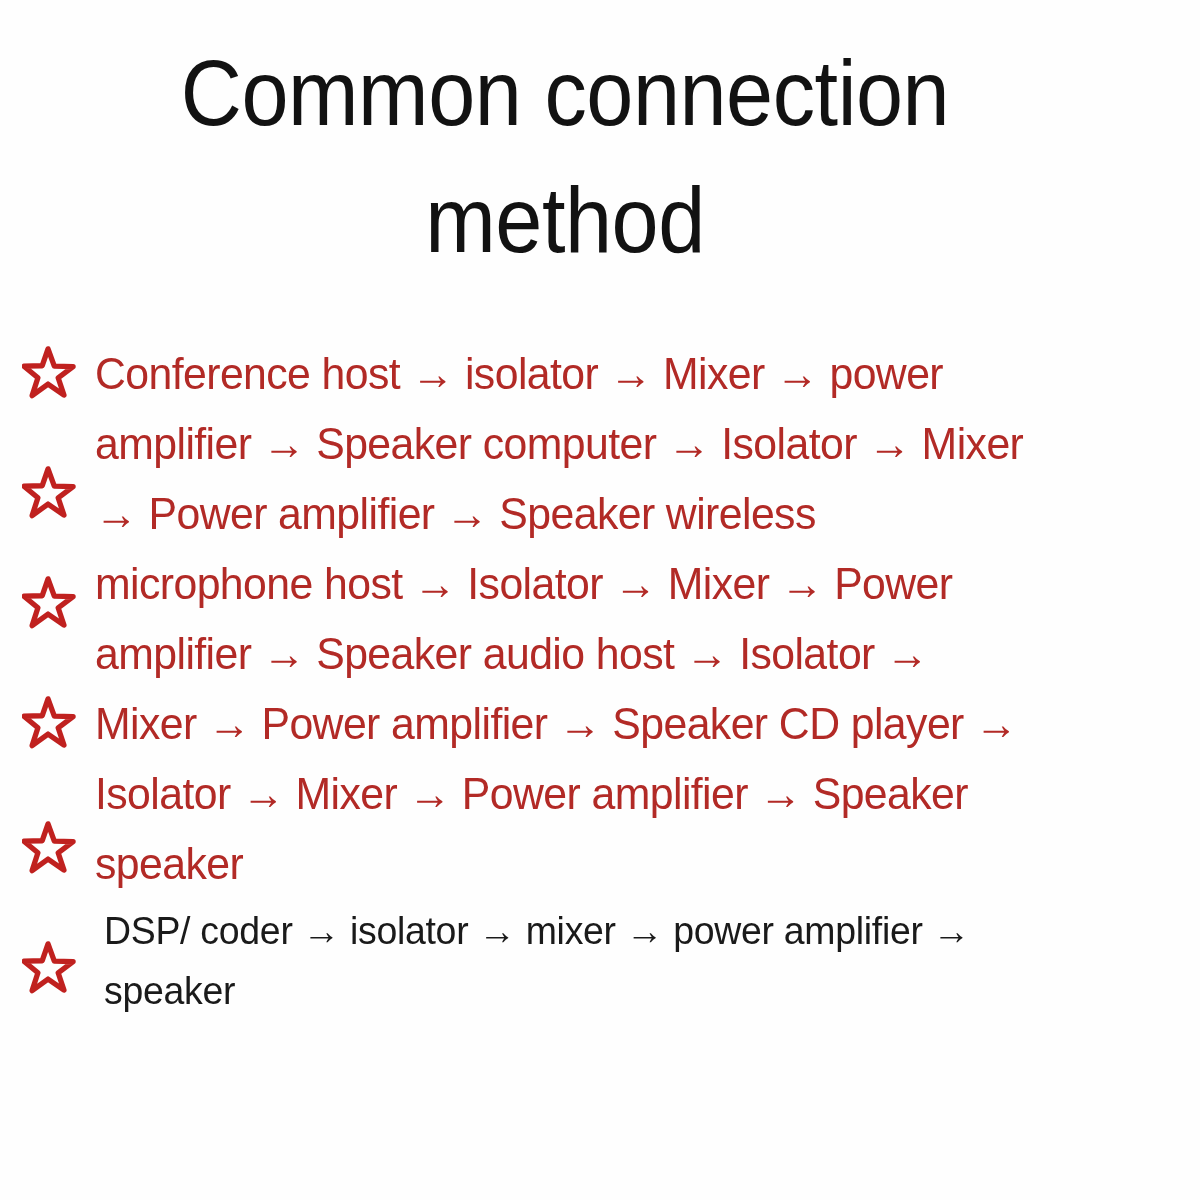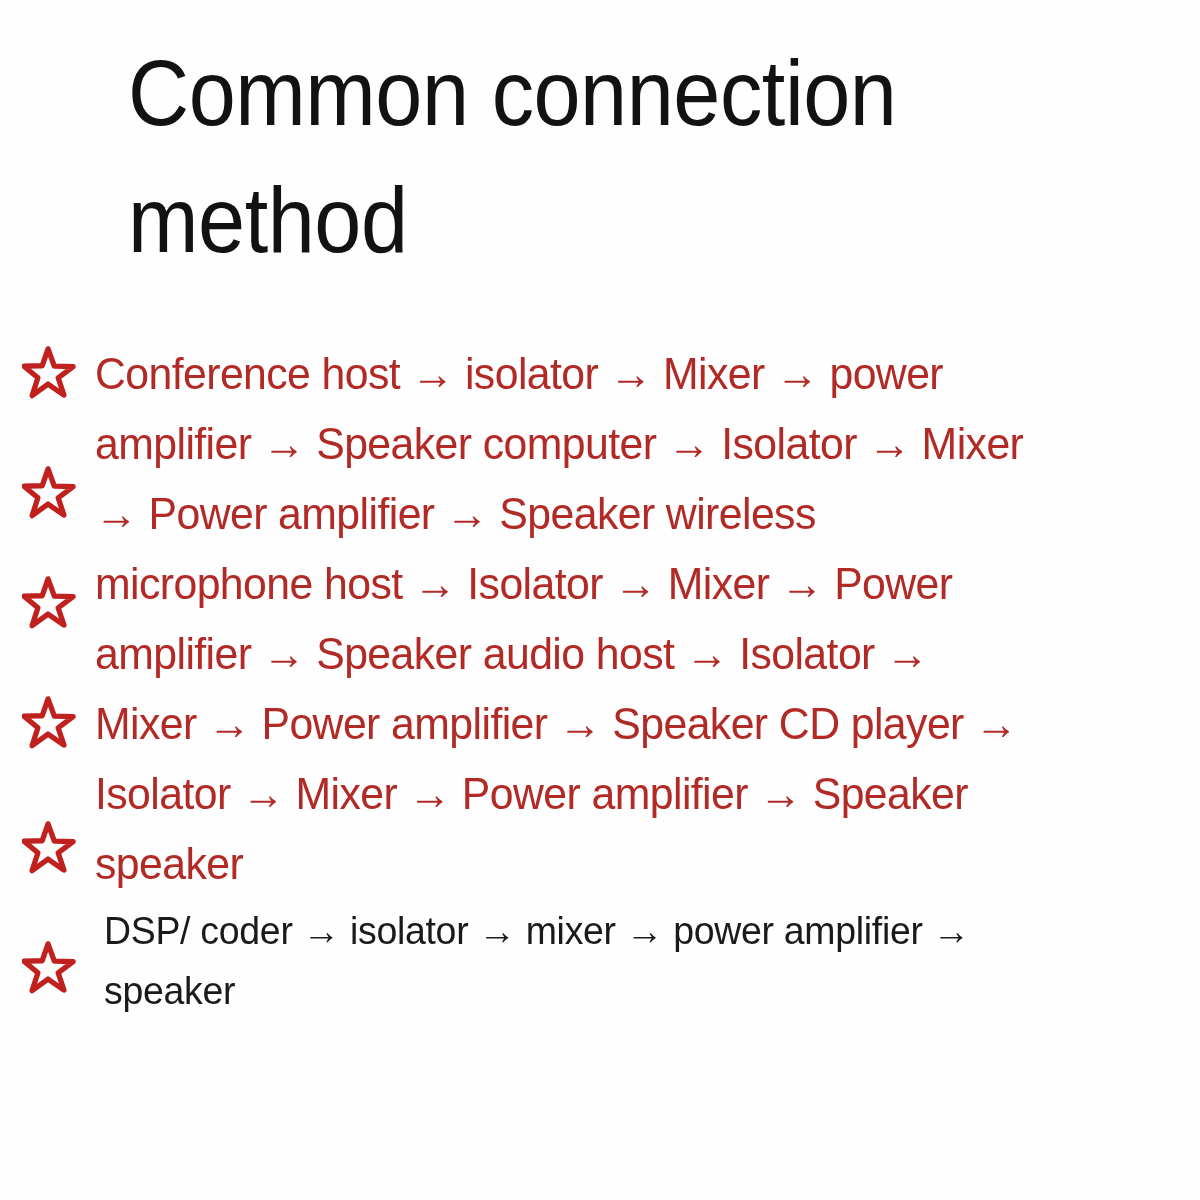--- a/index.html
+++ b/index.html
@@ -7,20 +7,21 @@
     padding: 0;
     background: #ffffff;
   }
   #page {
     position: relative;
     width: 1200px;
     height: 1200px;
     background: #fefefe;
     overflow: hidden;
     font-family: "Liberation Sans", "DejaVu Sans", sans-serif;
+    text-align: center;
   }
 
   
   .title-block {
     position: absolute;
     left: 128px;
     top: 30px;
     width: 950px;
   }
   .title-line {

